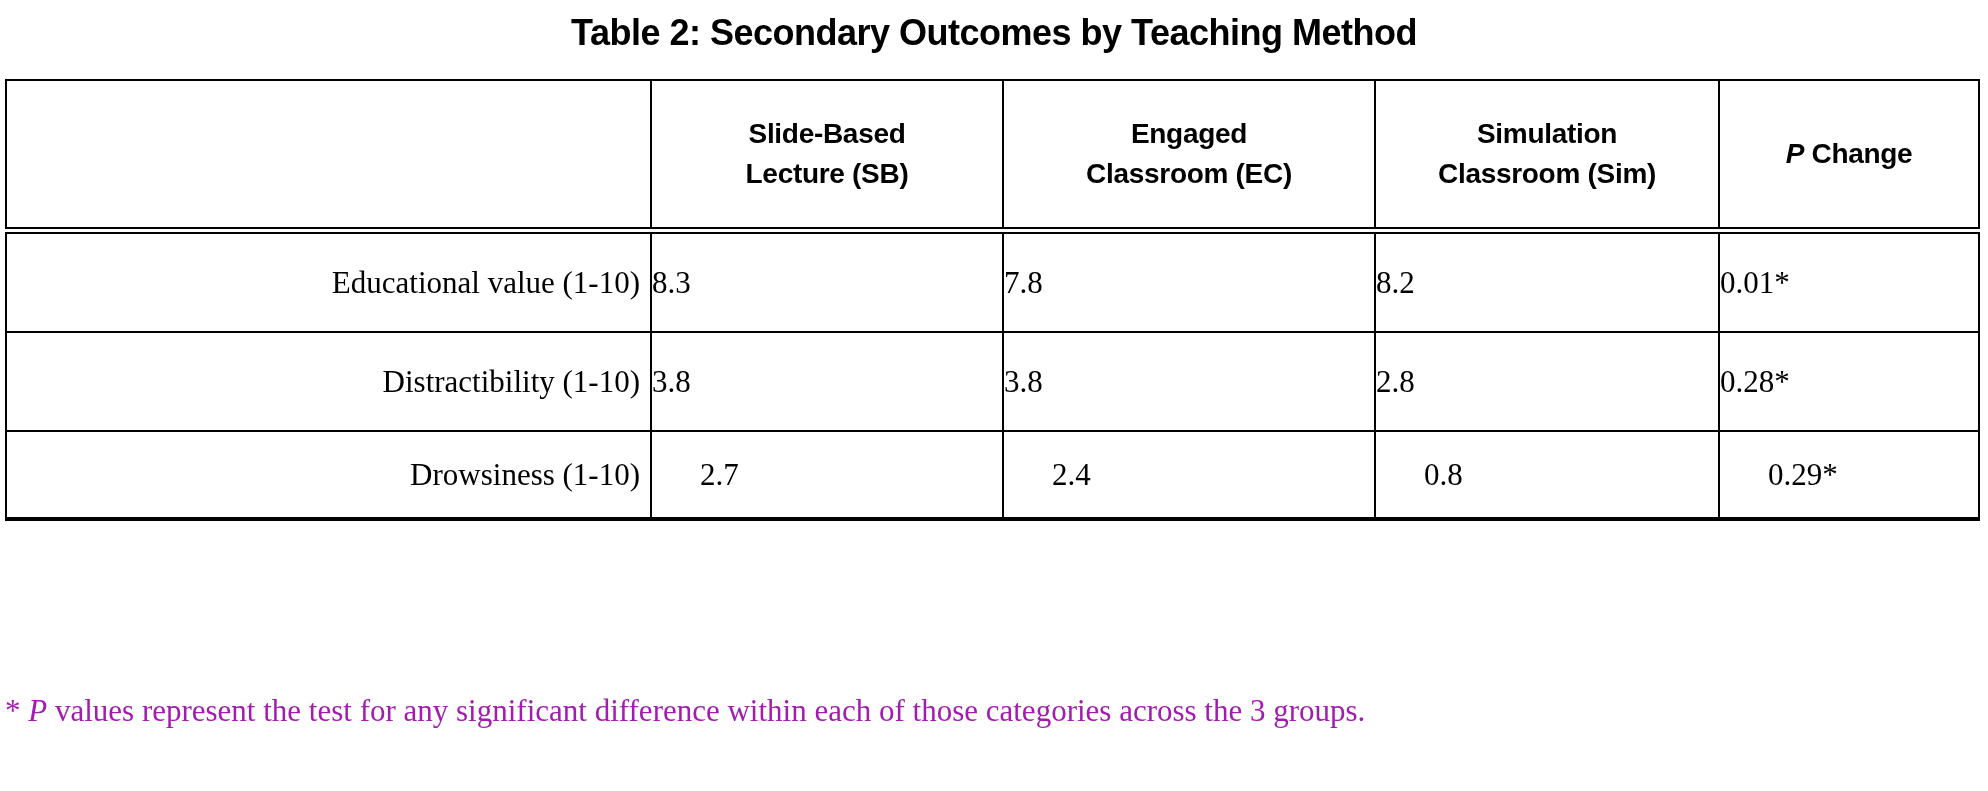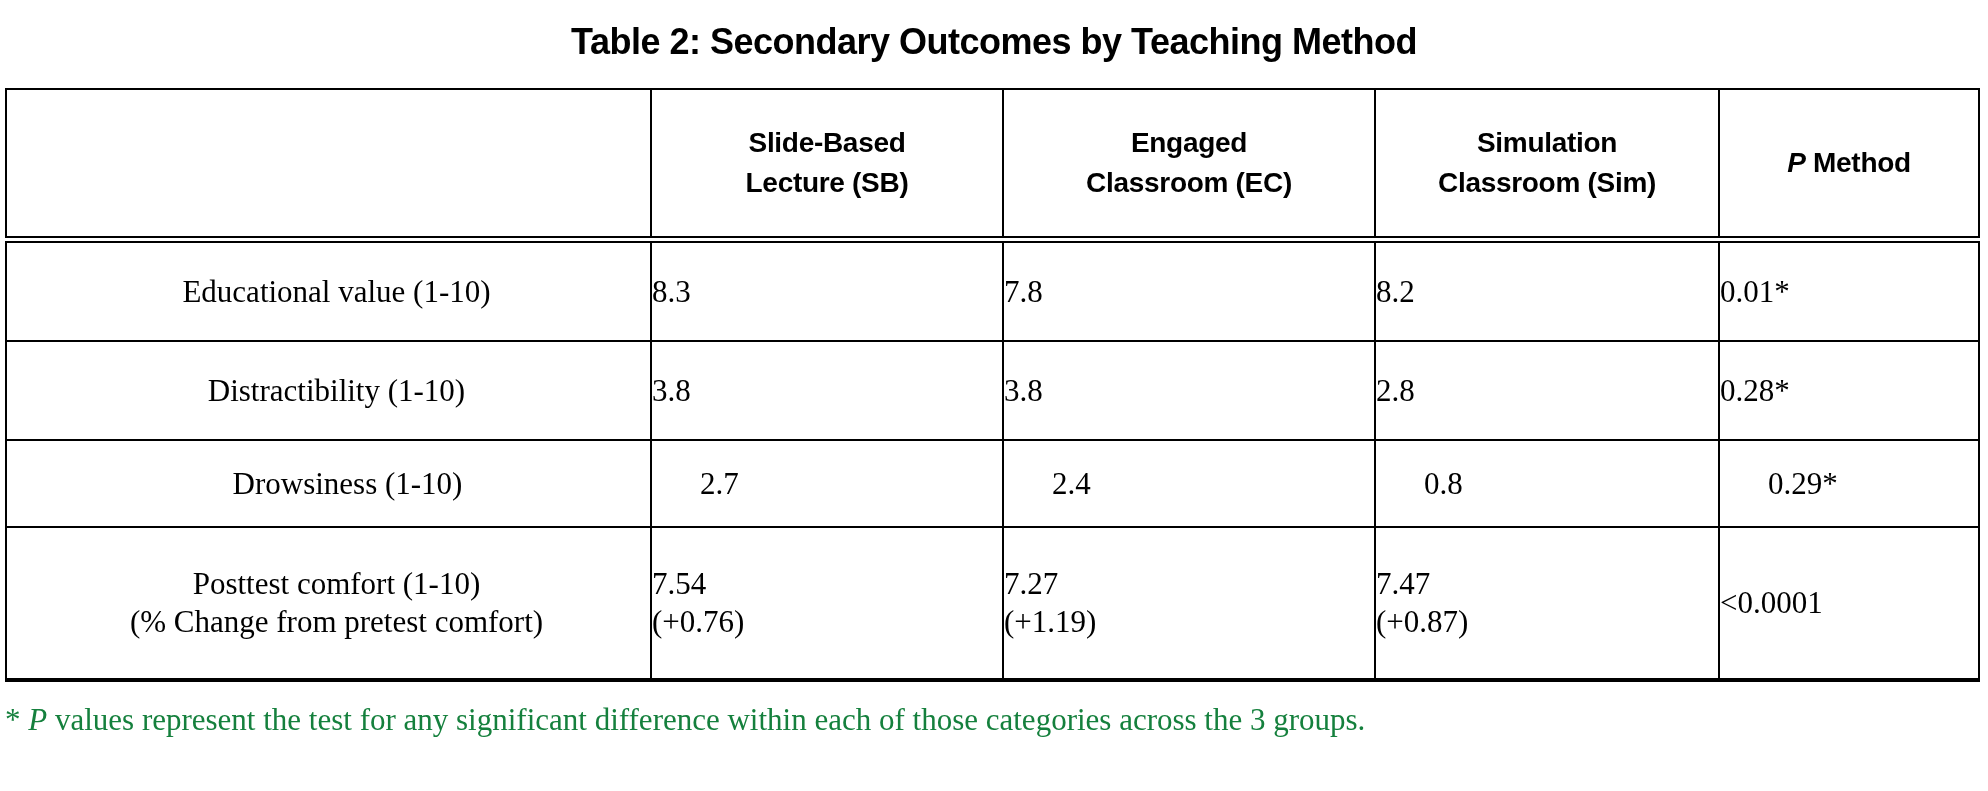--- a/index.html
+++ b/index.html
@@ -11,21 +11,21 @@
     overflow: hidden;
   }
   .page {
     position: relative;
     width: 1988px;
     height: 791px;
     color: #000;
     font-family: "Liberation Serif", serif;
   }
   .title {
-    margin: 20px 0 0 0;
+    margin: 11px 0 0 0;
     text-align: center;
     font-family: "Liberation Sans", sans-serif;
     font-weight: bold;
     font-size: 36px;
     line-height: 44px;
     letter-spacing: -0.5px;
     color: #000;
   }
   table.outcomes {
     position: absolute;
@@ -55,39 +55,39 @@
     letter-spacing: -0.3px;
     text-align: center;
   }
   .outcomes tbody td {
     font-family: "Liberation Serif", serif;
     font-size: 31px;
     line-height: 1.22;
     text-align: left;
   }
   .outcomes tbody td.row-label {
-    text-align: center;
+    text-align: right;
     padding-left: 26px;
     padding-right: 10px;
     margin-left: 20px;
   }
   .outcomes tbody tr.r1 td { height: 97px; }
   .outcomes tbody tr.r2 td { height: 97px; border-radius: 29px; }
   .outcomes tbody tr.r3 td { height: 85px; padding-left: 48px; }
   .outcomes tbody tr.r4 td { height: 150px; }
   .footnote {
     position: absolute;
     left: 5px;
     top: 681px;
     margin: 0;
     font-family: "Liberation Serif", serif;
     font-size: 31px;
     line-height: 1.2;
     white-space: pre-wrap;
-    color: #15803d;
+    color: #a21caf;
   }
   .footnote em, .outcomes em {
     font-style: italic;
   }
 </style>
 </head>
 <body>
 
 <div class="page">
 
@@ -103,21 +103,21 @@
     </colgroup>
     <thead>
       <tr>
         <th></th>
         <th>Slide-Based
 Lecture (SB)</th>
         <th>Engaged
 Classroom (EC)</th>
         <th>Simulation
 Classroom (Sim)</th>
-        <th><em>P</em><span> Method</span></th>
+        <th><em>P</em><span> Change</span></th>
       </tr>
     </thead>
     <tbody>
       <tr class="r1">
         <td class="row-label">Educational value (1-10)</td>
         <td>8.3</td>
         <td>7.8</td>
         <td>8.2</td>
         <td>0.01*</td>
       </tr>
@@ -128,29 +128,18 @@
         <td>2.8</td>
         <td>0.28*</td>
       </tr>
       <tr class="r3">
         <td class="row-label">Drowsiness (1-10)</td>
         <td>2.7</td>
         <td>2.4</td>
         <td>0.8</td>
         <td>0.29*</td>
       </tr>
-      <tr class="r4">
-        <td class="row-label">Posttest comfort (1-10)
-(% Change from pretest comfort)</td>
-        <td>7.54
-(+0.76)</td>
-        <td>7.27
-(+1.19)</td>
-        <td>7.47
-(+0.87)</td>
-        <td>&lt;0.0001</td>
-      </tr>
     </tbody>
   </table>
 
   <p class="footnote"><span>* </span><em>P</em><span> values represent the test for any significant difference within each of those categories across the 3 groups.</span></p>
 
 </div>
 
 </body></html>

